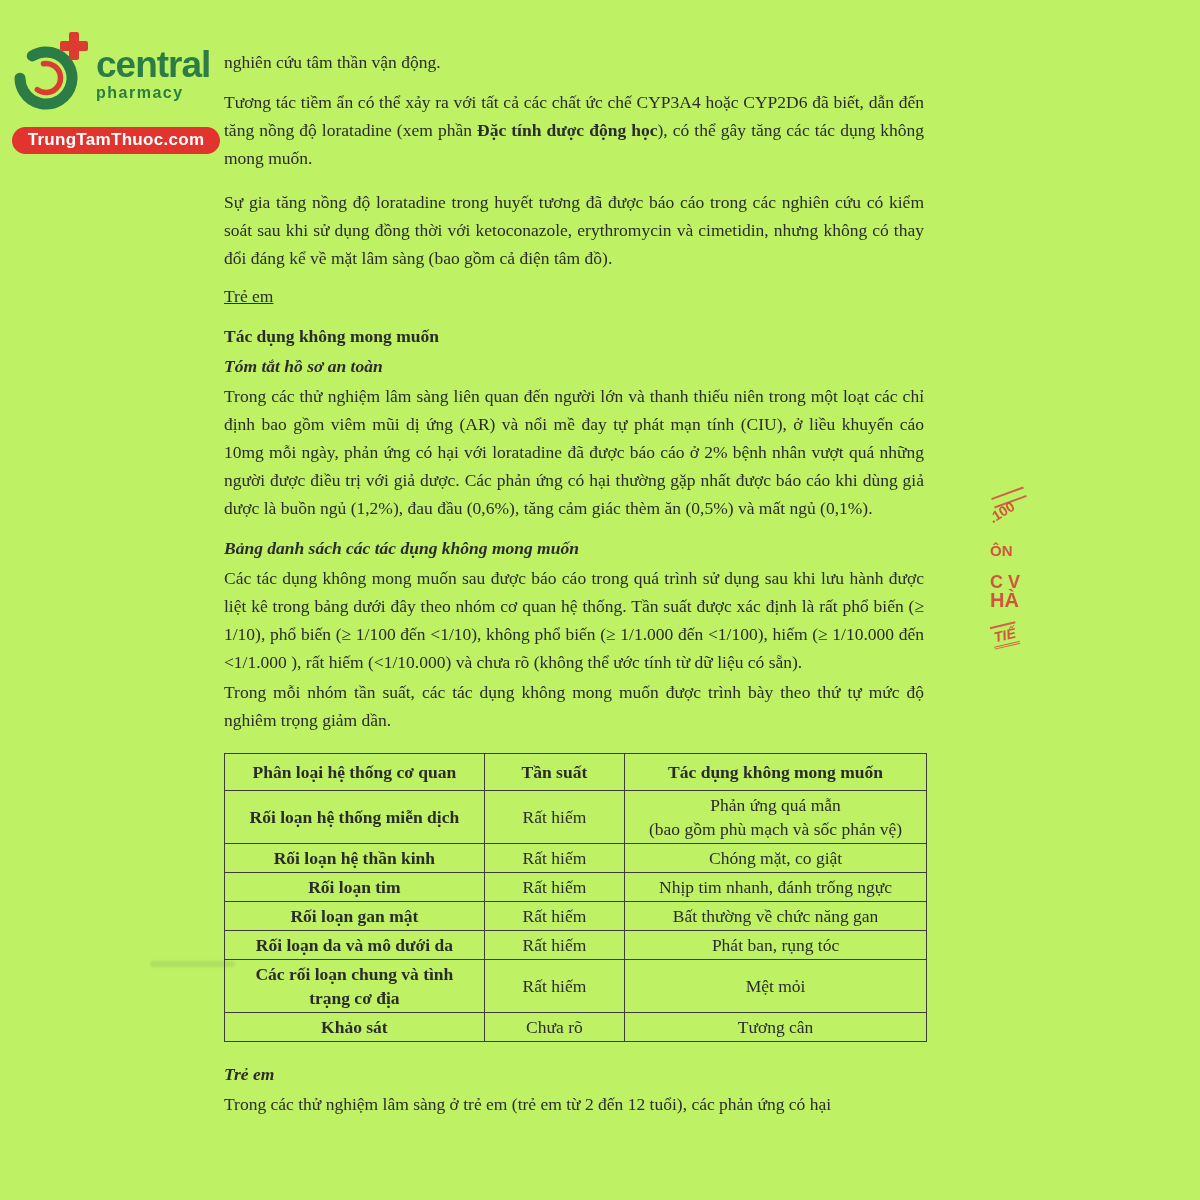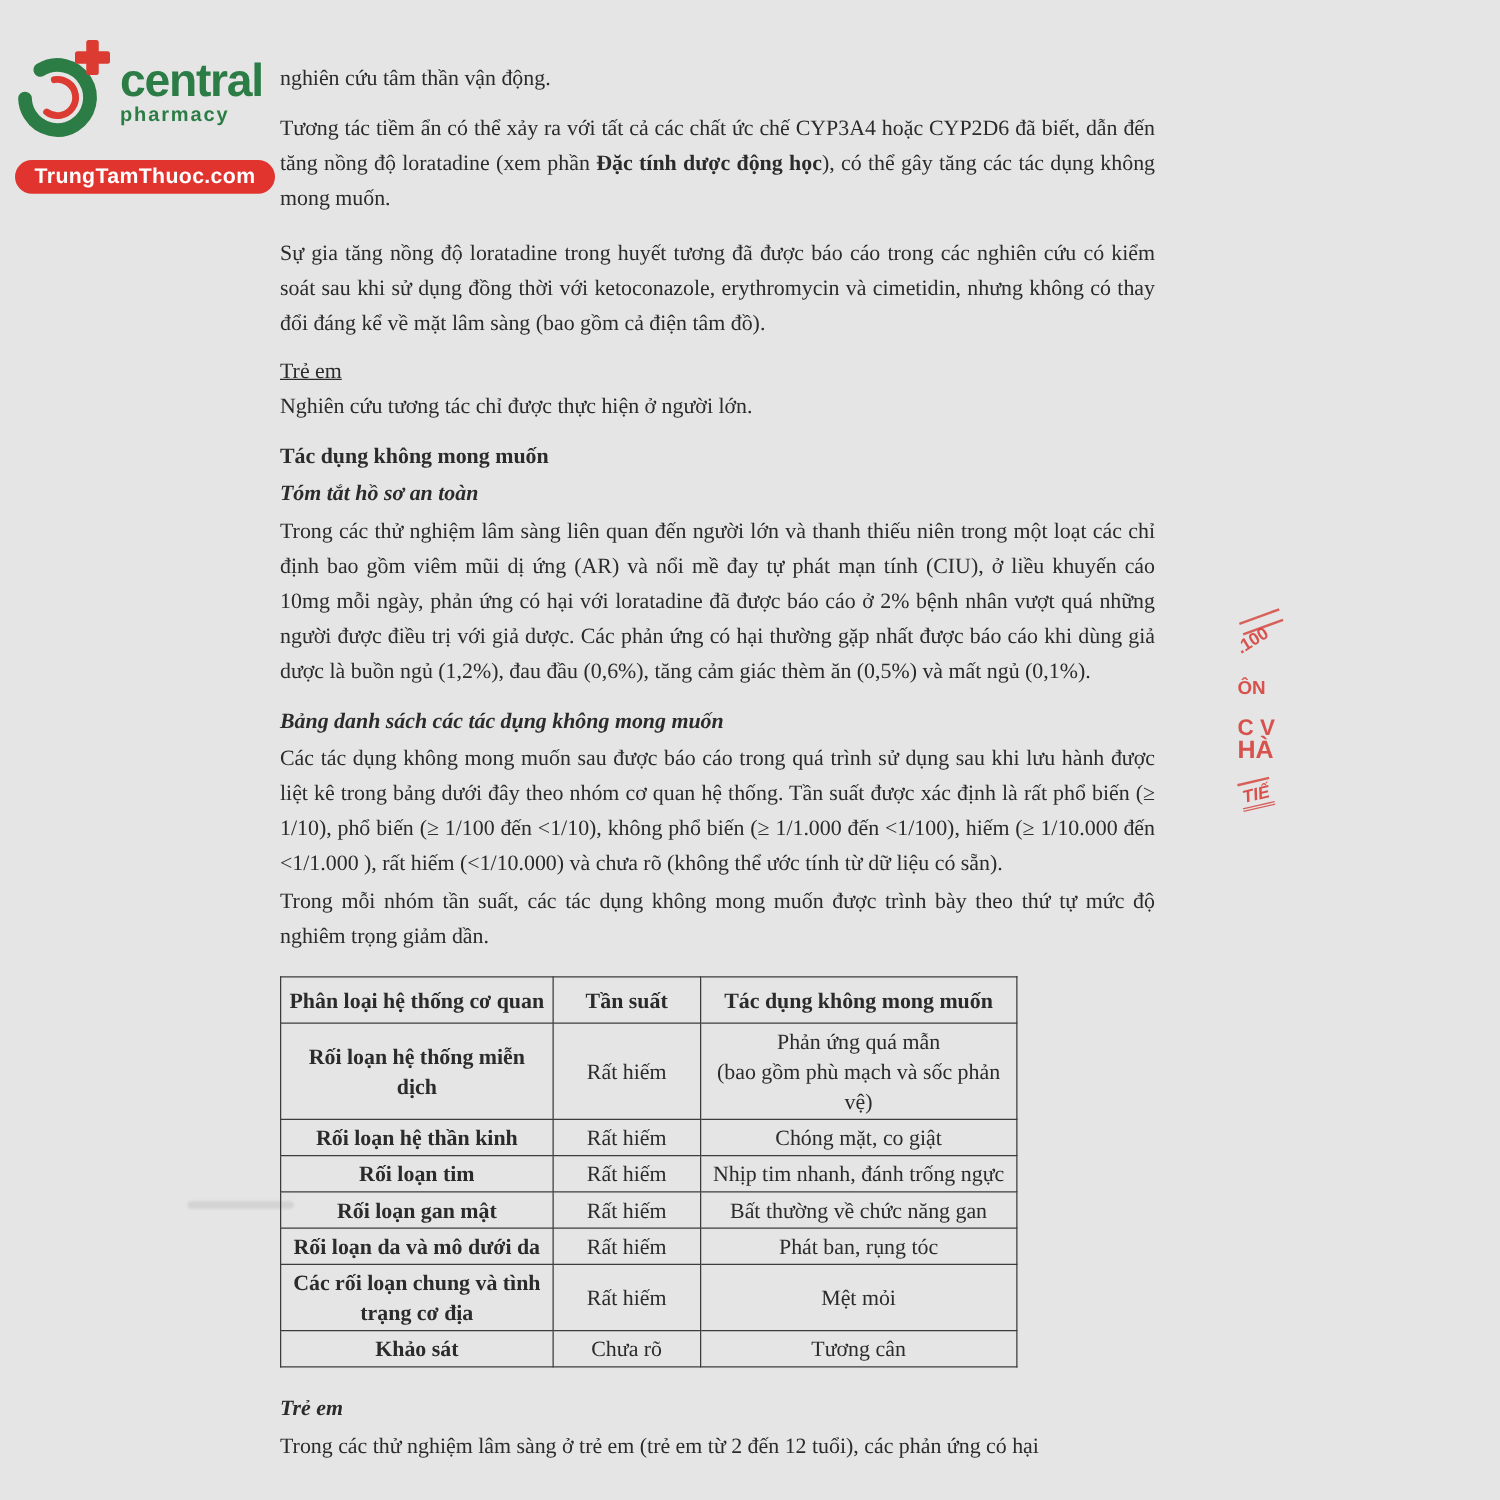--- a/index.html
+++ b/index.html
@@ -2,21 +2,21 @@
 <html><head>
 <meta charset="utf-8">
 <style>
   html,body{margin:0;padding:0;}
   body{
     width:1200px;height:1200px;position:relative;overflow:hidden;
     background:#ffffff;
     font-family:"Liberation Serif", serif;
     color:#2b2b2b;
   }
-  .page{position:absolute;inset:0;background:#e5e5e5;}
+  .page{position:absolute;inset:0;background:#bef264;}
 
   
   .logo{position:absolute;left:12px;top:30px;width:208px;}
   .logo-top{display:flex;align-items:flex-start;}
   .logo-icon{flex:0 0 auto;}
   .logo-words{margin-left:8px;margin-top:18px;font-family:"Liberation Sans",sans-serif;}
   .brand{font-size:37px;font-weight:bold;color:#2b7c45;line-height:34px;letter-spacing:-1px;}
   .brand-sub{font-size:16px;font-weight:bold;color:#2b7c45;letter-spacing:1.5px;margin-top:2px;}
   .banner{
     margin-top:9px;background:#e2342e;border-radius:14px;
@@ -36,21 +36,21 @@
   .treem-block{margin-bottom:12px;}
   .u{text-decoration:underline;}
   .h-bold{font-weight:bold;margin:0 0 2px;}
   .h-bi{font-weight:bold;font-style:italic;margin:0 0 2px;}
   p.p4{margin-bottom:12px;}
   p.p5{margin-bottom:2px;}
   p.p6{margin-bottom:19px;}
 
   
   table.adv{
-    width:590px;border-collapse:collapse;table-layout:fixed;
+    width:703px;border-collapse:collapse;table-layout:fixed;
     font-size:17.5px;color:#2b2b2b;
   }
   table.adv th, table.adv td{
     border:1.6px solid #3c3c3c;text-align:center;vertical-align:middle;
     padding:2px 6px;line-height:24px;white-space:pre-line;
   }
   table.adv th{font-weight:bold;padding:6px 6px;}
   table.adv td.c0{font-weight:bold;}
   col.w0{width:37%;} col.w1{width:20%;} col.w2{width:43%;}
 
@@ -104,21 +104,20 @@
   <div class="content">
 
     <p class="p1">nghiên cứu tâm thần vận động.</p>
 
     <p class="p2"><span>Tương tác tiềm ẩn có thể xảy ra với tất cả các chất ức chế CYP3A4 hoặc CYP2D6 đã biết, dẫn đến tăng nồng độ loratadine (xem phần </span><b>Đặc tính dược động học</b><span>), có thể gây tăng các tác dụng không mong muốn.</span></p>
 
     <p class="p3">Sự gia tăng nồng độ loratadine trong huyết tương đã được báo cáo trong các nghiên cứu có kiểm soát sau khi sử dụng đồng thời với ketoconazole, erythromycin và cimetidin, nhưng không có thay đổi đáng kể về mặt lâm sàng (bao gồm cả điện tâm đồ).</p>
 
     <div class="treem-block">
       <div><span class="u">Trẻ em</span></div>
-      <div>Nghiên cứu tương tác chỉ được thực hiện ở người lớn.</div>
     </div>
 
     <div class="h-bold">Tác dụng không mong muốn</div>
     <div class="h-bi">Tóm tắt hồ sơ an toàn</div>
 
     <p class="p4">Trong các thử nghiệm lâm sàng liên quan đến người lớn và thanh thiếu niên trong một loạt các chỉ định bao gồm viêm mũi dị ứng (AR) và nổi mề đay tự phát mạn tính (CIU), ở liều khuyến cáo 10mg mỗi ngày, phản ứng có hại với loratadine đã được báo cáo ở 2% bệnh nhân vượt quá những người được điều trị với giả dược. Các phản ứng có hại thường gặp nhất được báo cáo khi dùng giả dược là buồn ngủ (1,2%), đau đầu (0,6%), tăng cảm giác thèm ăn (0,5%) và mất ngủ (0,1%).</p>
 
     <div class="h-bi">Bảng danh sách các tác dụng không mong muốn</div>
 
     <p class="p5">Các tác dụng không mong muốn sau được báo cáo trong quá trình sử dụng sau khi lưu hành được liệt kê trong bảng dưới đây theo nhóm cơ quan hệ thống. Tần suất được xác định là rất phổ biến (≥ 1/10), phổ biến (≥ 1/100 đến &lt;1/10), không phổ biến (≥ 1/1.000 đến &lt;1/100), hiếm (≥ 1/10.000 đến &lt;1/1.000 ), rất hiếm (&lt;1/10.000) và chưa rõ (không thể ước tính từ dữ liệu có sẵn).</p>

